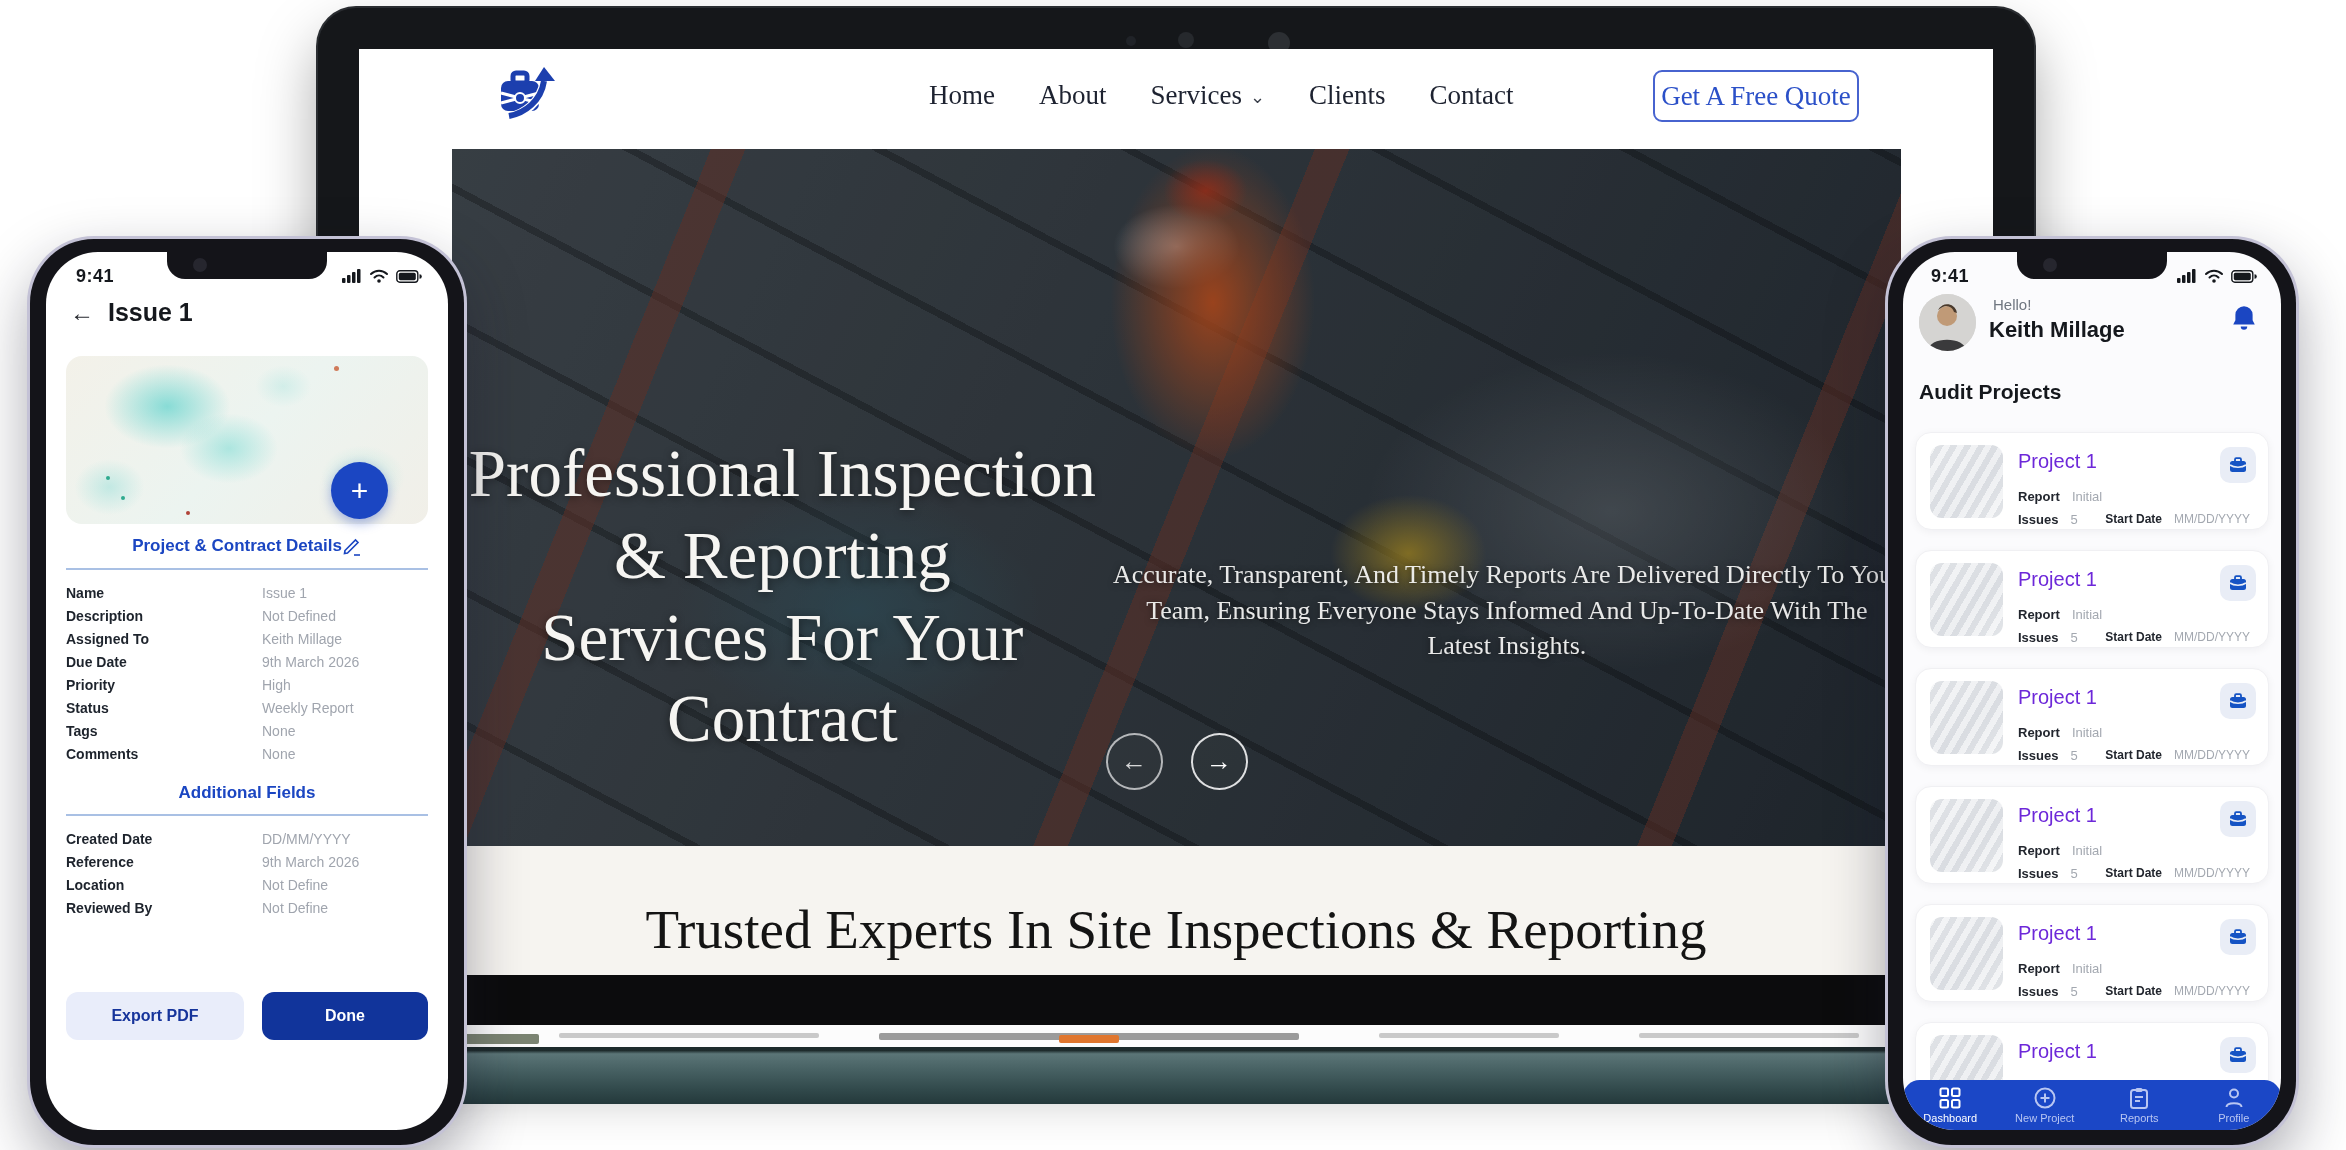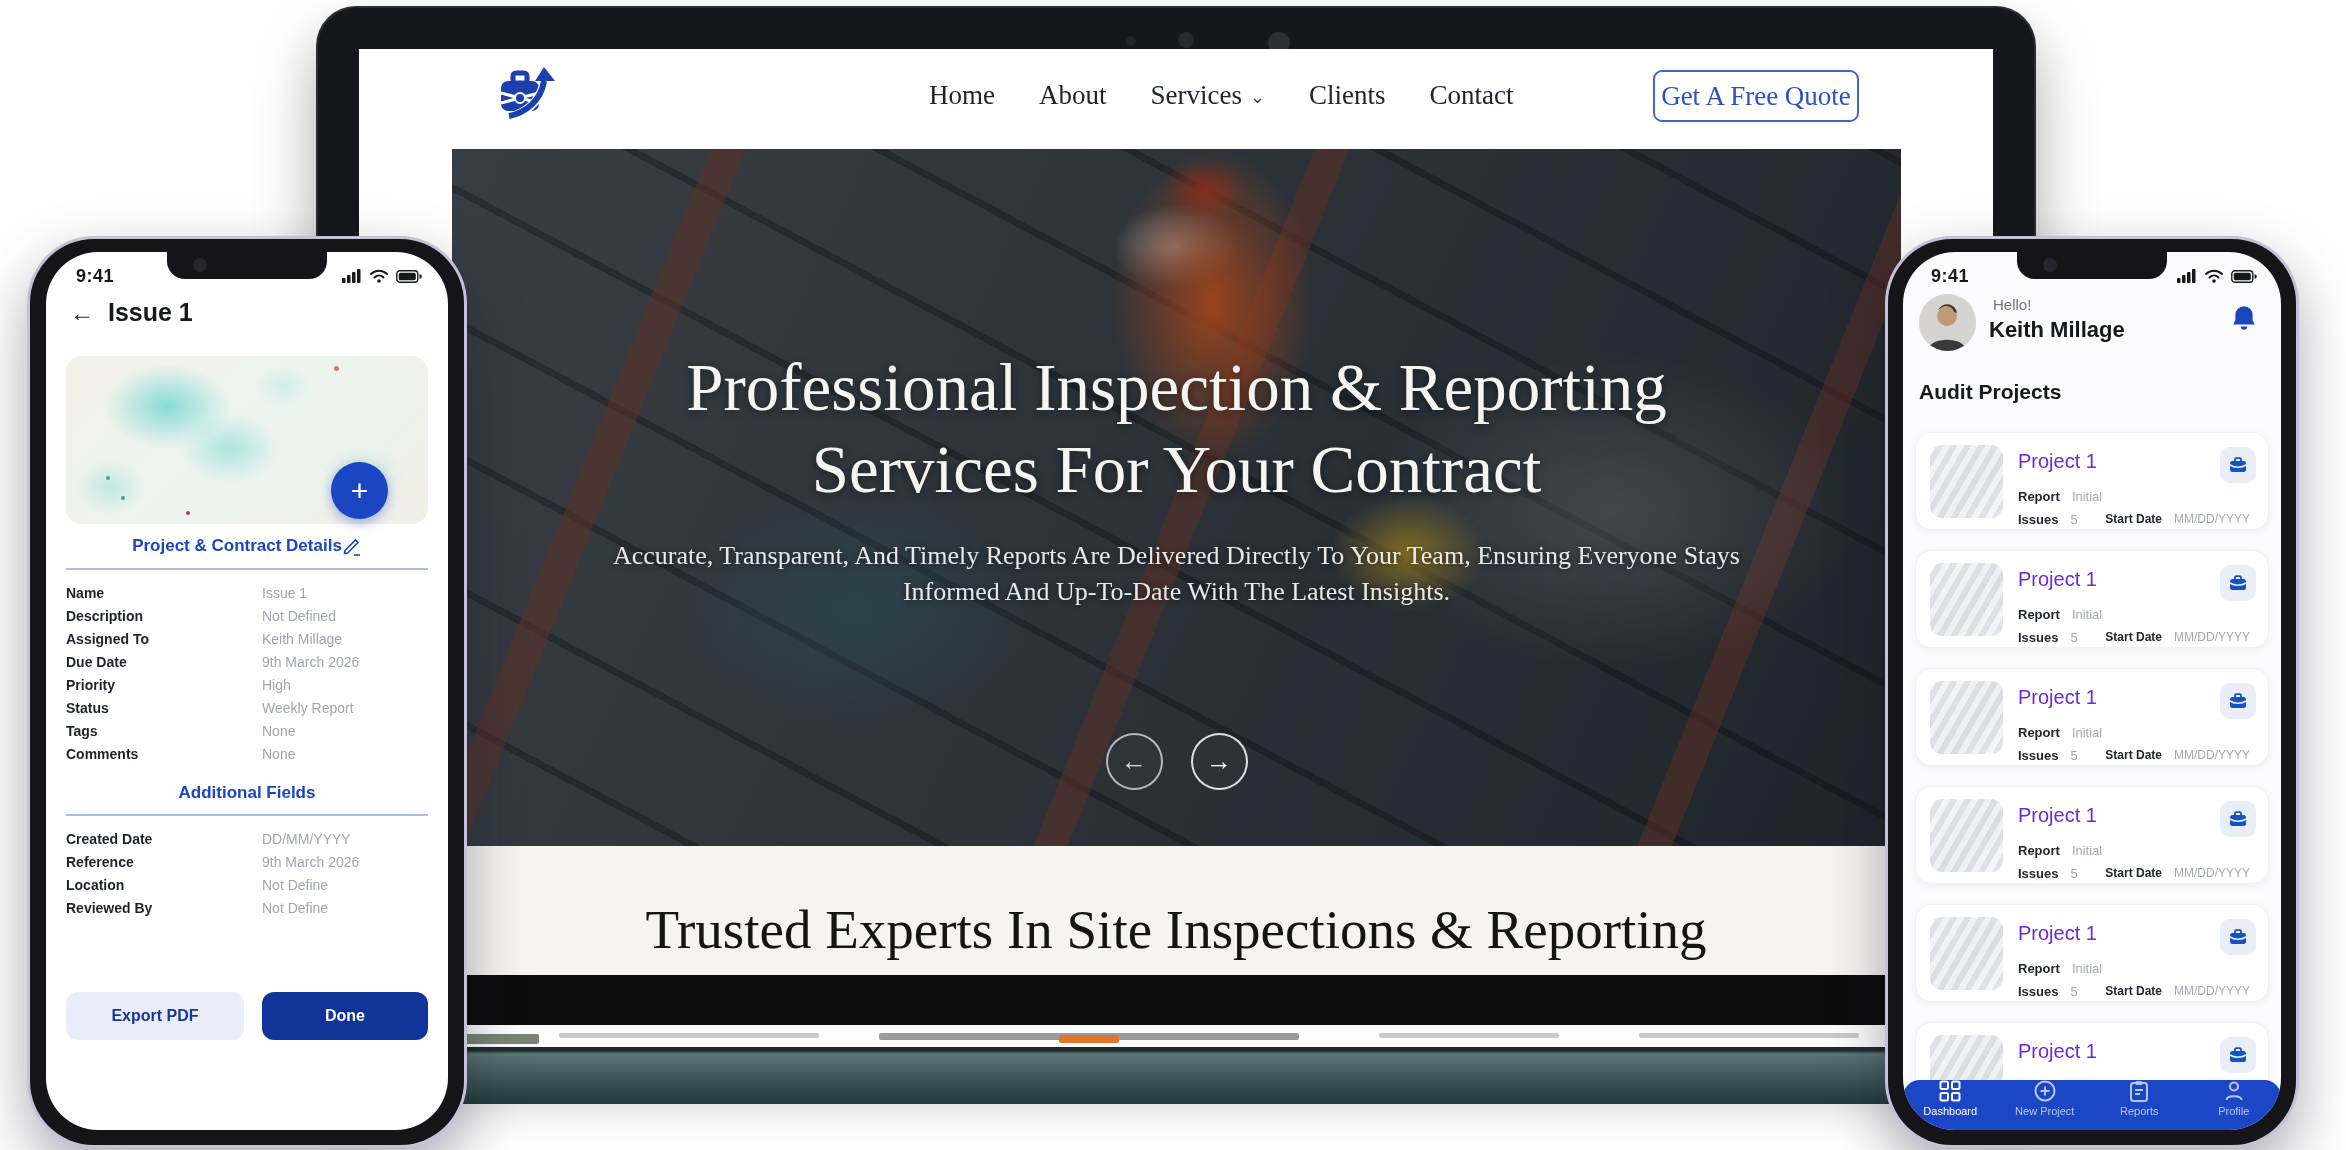--- a/index.html
+++ b/index.html
@@ -54,21 +54,21 @@
       radial-gradient(60px 45px at 52% 6%, rgba(190,48,30,.9), transparent 70%),
       radial-gradient(90px 60px at 50% 14%, rgba(235,235,240,.75), transparent 70%),
       radial-gradient(120px 90px at 66% 58%, rgba(208,170,38,.8), transparent 65%),
       radial-gradient(260px 170px at 28% 66%, rgba(58,106,122,.55), transparent 70%),
       radial-gradient(340px 220px at 80% 52%, rgba(148,156,162,.4), transparent 72%),
       repeating-linear-gradient(112deg, rgba(136,62,45,0) 0 240px, rgba(136,62,45,.5) 240px 272px, rgba(136,62,45,0) 272px 560px),
       repeating-linear-gradient(28deg, rgba(0,0,0,0) 0 110px, rgba(0,0,0,.28) 110px 117px),
       linear-gradient(115deg, #4b535a 0%, #3e464d 38%, #323a42 72%, #272f37 100%);
   }
   .hero-overlay { position:absolute; inset:0; background:rgba(10,13,18,.30); }
-  .hero-content { position:absolute; inset:0; display:flex; flex-direction:column; align-items:center; text-align:center; padding-top:198px; }
+  .hero-content { position:absolute; inset:0; display:flex; flex-direction:row; align-items:center; text-align:center; padding-top:198px; }
   .hero-title {
     font-family:"Liberation Serif", serif; font-weight:normal; color:#f6f5f2;
     font-size:67px; line-height:1.22; text-shadow:0 2px 8px rgba(0,0,0,.45);
   }
   .hero-subtitle {
     margin-top:28px; width:1170px; font-family:"Liberation Serif", serif;
     font-size:26px; line-height:1.38; color:rgba(248,248,246,.93); text-shadow:0 1px 6px rgba(0,0,0,.5);
   }
   .hero-arrows { position:absolute; left:0; right:0; top:584px; display:flex; justify-content:center; gap:28px; }
   .arrow-btn {
@@ -175,21 +175,21 @@
   }
   .card-line1 { position:absolute; left:102px; top:56px; font-size:13px; }
   .card-line2 { position:absolute; left:102px; right:10px; top:79px; font-size:13px; }
   .c-label { font-weight:bold; color:#22262e; }
   .c-val { color:#a3a8b0; margin-left:12px; }
   .start-group { position:absolute; right:8px; top:0; font-size:12px; white-space:nowrap; }
   .phone-nav {
     position:absolute; left:0; right:0; top:828px; bottom:0; background:#1b47c6;
     border-radius:26px 26px 52px 52px; display:flex; z-index:8;
   }
-  .pnav-item { flex:1; display:flex; flex-direction:column; align-items:center; gap:3px; color:#b9c6f2; cursor:pointer; }
+  .pnav-item { flex:1; display:flex; flex-direction:column; align-items:center; padding-top:7px; gap:3px; color:#b9c6f2; cursor:pointer; }
   .pnav-item.active { color:#ffffff; }
   .pnav-label { font-size:11px; }
   .pnav-item svg { display:block; }
 </style>
 </head>
 <body>
 
 <div id="canvas">
 
   <div class="laptop-lid">

